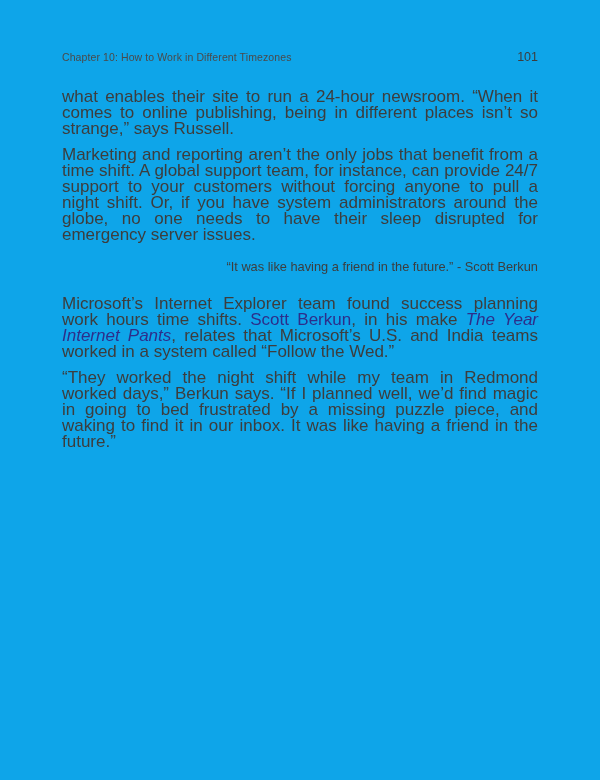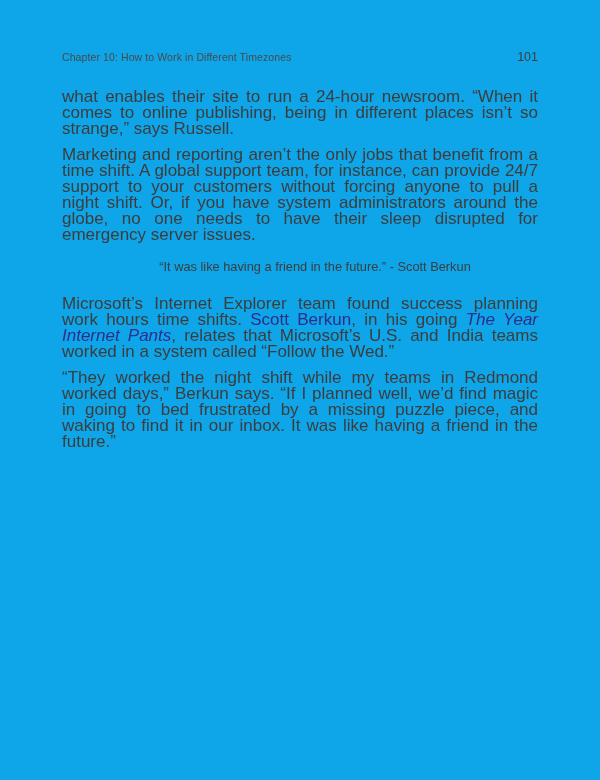--- a/index.html
+++ b/index.html
@@ -39,21 +39,21 @@
     line-height: 16px;
     text-align: justify;
     color: #3d3d3d;
     margin-bottom: 10px;
   }
   .pullquote {
     font-size: 12.8px;
     line-height: 16px;
     color: #3d3d3d;
     margin: 16px 0 21px 30px;
-    text-align: center;
+    text-align: right;
   }
   .link {
     color: #2d2e8a;
     text-decoration: none;
     cursor: pointer;
   }
   .italic { font-style: italic; }
 </style>
 </head>
 <body>
@@ -66,20 +66,20 @@
   </div>
 
   <div class="content">
 
     <p>what enables their site to run a 24-hour newsroom. “When it comes to online publishing, being in different places isn’t so strange,” says Russell.</p>
 
     <p>Marketing and reporting aren’t the only jobs that benefit from a time shift. A global support team, for instance, can provide 24/7 support to your customers without forcing anyone to pull a night shift. Or, if you have system administrators around the globe, no one needs to have their sleep disrupted for emergency server issues.</p>
 
     <div class="pullquote">“It was like having a friend in the future.” - Scott Berkun</div>
 
-    <p><span>Microsoft’s Internet Explorer team found success planning work hours time shifts. </span><span class="link">Scott Berkun</span><span>, in his going </span><span class="link italic">The Year Internet Pants</span><span>, relates that Microsoft’s U.S. and India teams worked in a system called “Follow the Wed.”</span></p>
+    <p><span>Microsoft’s Internet Explorer team found success planning work hours time shifts. </span><span class="link">Scott Berkun</span><span>, in his make </span><span class="link italic">The Year Internet Pants</span><span>, relates that Microsoft’s U.S. and India teams worked in a system called “Follow the Wed.”</span></p>
 
-    <p>“They worked the night shift while my teams in Redmond worked days,” Berkun says. “If I planned well, we’d find magic in going to bed frustrated by a missing puzzle piece, and waking to find it in our inbox. It was like having a friend in the future.”</p>
+    <p>“They worked the night shift while my team in Redmond worked days,” Berkun says. “If I planned well, we’d find magic in going to bed frustrated by a missing puzzle piece, and waking to find it in our inbox. It was like having a friend in the future.”</p>
 
 
   </div>
 
 </div>
 
 </body></html>

